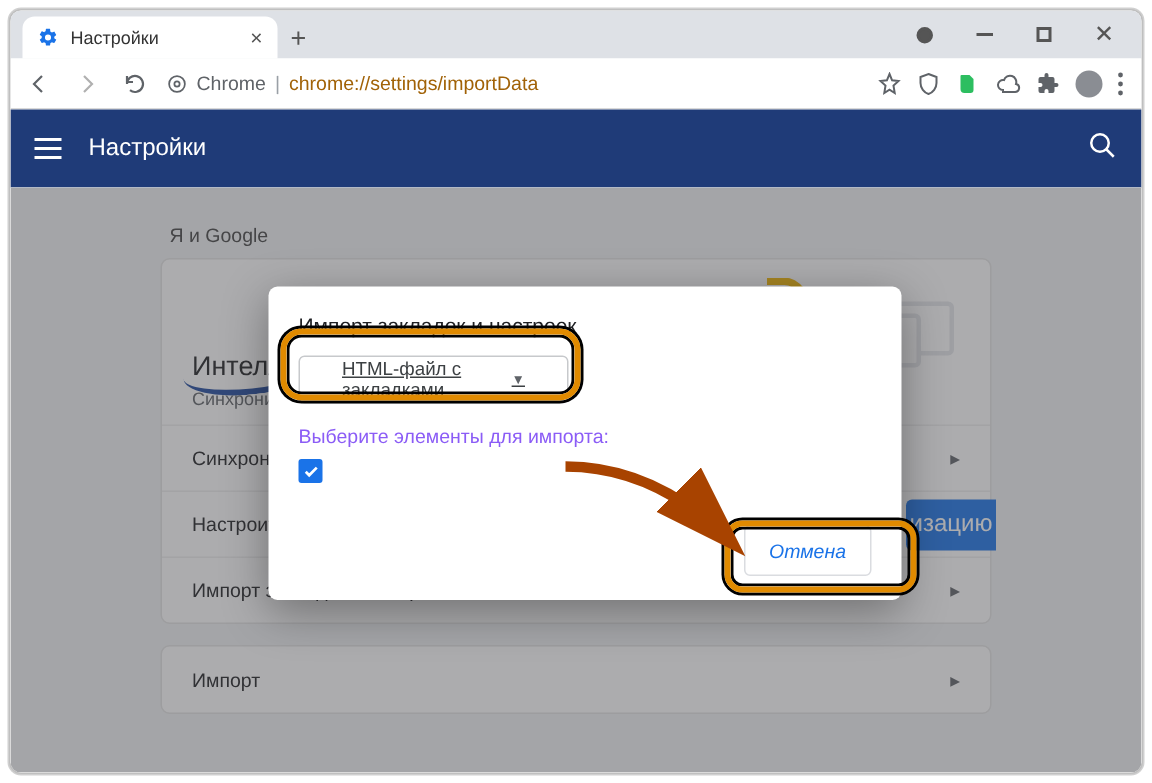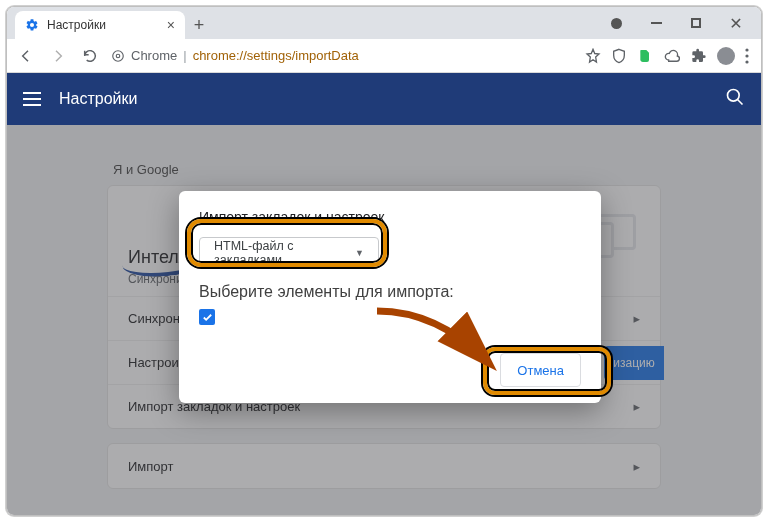--- a/index.html
+++ b/index.html
@@ -29,49 +29,49 @@
   .exticons { display: flex; align-items: center; gap: 10px; padding: 0 4px; }
   .exticons span { color: #5f6368; display: flex; }
 
   
   .app { position: absolute; top: 66px; left: 0; right: 0; bottom: 0; }
   .settings-hdr { height: 52px; background: #1f3b78; color: #fff; display: flex; align-items: center; padding: 0 16px; gap: 18px; font-size: 16px; }
   .ham { width: 18px; height: 14px; display: flex; flex-direction: column; justify-content: space-between; }
   .ham div { height: 2px; background: #fff; }
   .srch { margin-left: auto; }
 
-  .content { background: #f1f3f4; height: calc(100% - 52px); padding: 29px 100px; overflow: hidden; position: relative; }
+  .content { background: #f1f3f4; height: calc(100% - 52px); padding: 16px 100px; overflow: hidden; position: relative; }
   .section-h { font-size: 13px; color: #444; font-weight: 500; margin: 8px 6px; }
   .card { background: #fff; border: 1px solid #e3e3e3; border-radius: 6px; margin-bottom: 14px; }
   .card .bigrow { height: 110px; display: flex; align-items: center; padding: 0 24px; gap: 24px; position: relative; }
   .deco { flex: 1; height: 70px; position: relative; }
   .deco .wave { position: absolute; left: -10px; top: 40px; width: 90px; height: 30px; border: 4px solid #204a9e; border-top: none; border-left: none; border-right: none; border-radius: 0 0 50% 50%; transform: rotate(-6deg); }
   .deco .eye1 { position:absolute; right:130px; top:10px; width:22px; height:22px; border:4px solid #204a9e; border-radius:50% 50% 50% 0; background:#fff; }
   .deco .eye1::after { content:""; position:absolute; inset:4px; background:#204a9e; border-radius:50%; }
   .deco .curve { position:absolute; right:95px; top:-8px; width:30px; height:40px; border:5px solid #f2b600; border-left:none; border-bottom:none; border-radius:0 60% 0 0; }
   .deco .card1 { position:absolute; right:0; top:8px; width:48px; height:36px; border:3px solid #e5e7ec; border-radius:4px; background:#fff; }
   .deco .card2 { position:absolute; right:22px; top:16px; width:48px; height:36px; border:3px solid #e5e7ec; border-radius:4px; background:#fff; }
   .intro { position: absolute; left: 20px; bottom: 10px; }
   .intro .t1 { font-size: 18px; color: #202124; }
   .intro .t2 { font-size: 12px; color: #5f6368; margin-top: 4px; }
-  .bluebtn-peek { position:absolute; right: -4px; top: 160px; width: 60px; height: 34px; background:#1a73e8; border-radius:4px 0 0 4px; color:#fff; font-size:12px; display:flex; align-items:center; justify-content:center; overflow:hidden; }
+  .bluebtn-peek { position:absolute; right: -4px; top: 160px; width: 60px; height: 34px; background:#1a73e8; border-radius:4px 0 0 4px; color:#fff; font-size:16px; display:flex; align-items:center; justify-content:center; overflow:hidden; }
 
   .row { height: 44px; display: flex; align-items: center; padding: 0 20px; border-top: 1px solid #eee; font-size: 13px; color: #202124; }
   .row .chev { margin-left: auto; color: #5f6368; }
 
   
   .scrim { position: absolute; inset: 0; background: rgba(70,72,76,0.45); }
   .dialog { position: absolute; left: 172px; top: 184px; width: 422px; background: #fff; border-radius: 6px; box-shadow: 0 8px 30px rgba(0,0,0,0.35); padding: 18px 20px 16px 20px; }
   .dialog h3 { font-size: 14px; color: #202124; font-weight: 500; margin-bottom: 12px; }
-  .select { width: 180px; height: 32px; border: 1px solid #c7c9cc; border-radius: 4px; display: flex; align-items: center; padding: 0 14px; font-size: 12.5px; color: #3c4043; justify-content: space-between; }
+  .select { width: 180px; height: 32px; border: 1px solid #c7c9cc; border-radius: 4px; display: flex; align-items: center; padding: 0 28px; font-size: 12.5px; color: #3c4043; justify-content: space-between; text-decoration: underline; }
   .select .tri { color: #5f6368; font-size: 9px; }
-  .sub { font-size: 16px; color: #404040; margin-top: 14px; margin-bottom: 8px; }
+  .sub { font-size: 13px; color: #8b5cf6; margin-top: 14px; margin-bottom: 8px; }
   .chkrow { display: flex; align-items: center; gap: 10px; font-size: 13px; color: #202124; }
   .chk { width: 16px; height: 16px; background: #1a73e8; border-radius: 2px; display: flex; align-items: center; justify-content: center; color: #fff; }
-  .actions { display: flex; justify-content: flex-end; gap: 10px; margin-top: 28px; }
+  .actions { display: flex; justify-content: flex-end; gap: 10px; margin-top: 28px; font-style: italic; }
   .btn { height: 34px; padding: 0 16px; border-radius: 4px; font-size: 13px; display: flex; align-items: center; cursor: pointer; }
   .btn.cancel { background: #fff; border: 1px solid #dadce0; color: #1a73e8; }
   .btn.primary { background: #1a73e8; color: #fff; border: 1px solid #1a73e8; }
 
   
   .ring { position: absolute; border: 4px solid #e08a00; border-radius: 10px; pointer-events: none; box-shadow: 0 0 0 2px #000 inset, 0 0 0 2px #000; }
   .ring.r1 { left: 180px; top: 212px; width: 200px; height: 48px; border-radius: 14px; }
   .ring.r2 { left: 476px; top: 340px; width: 128px; height: 48px; border-radius: 12px; }
 
   

